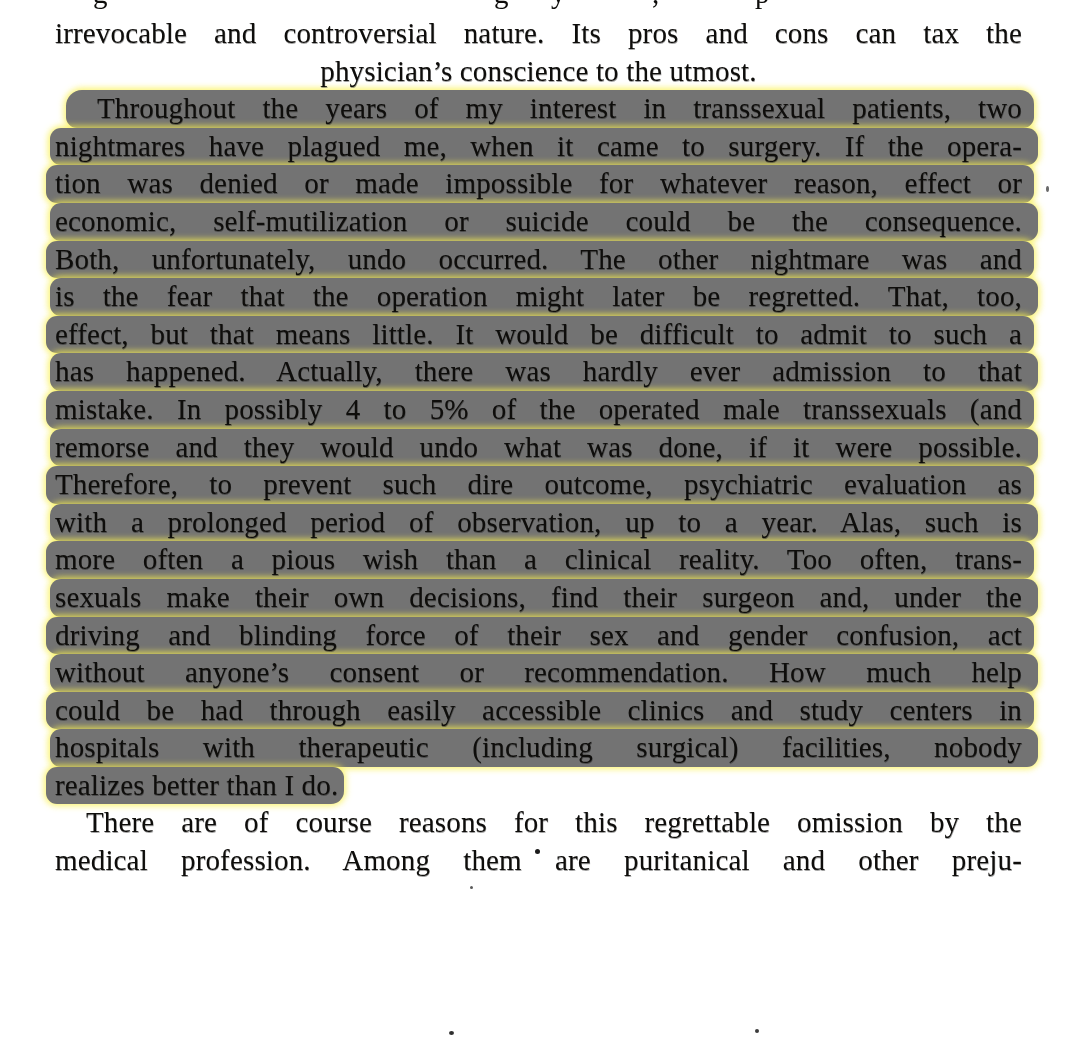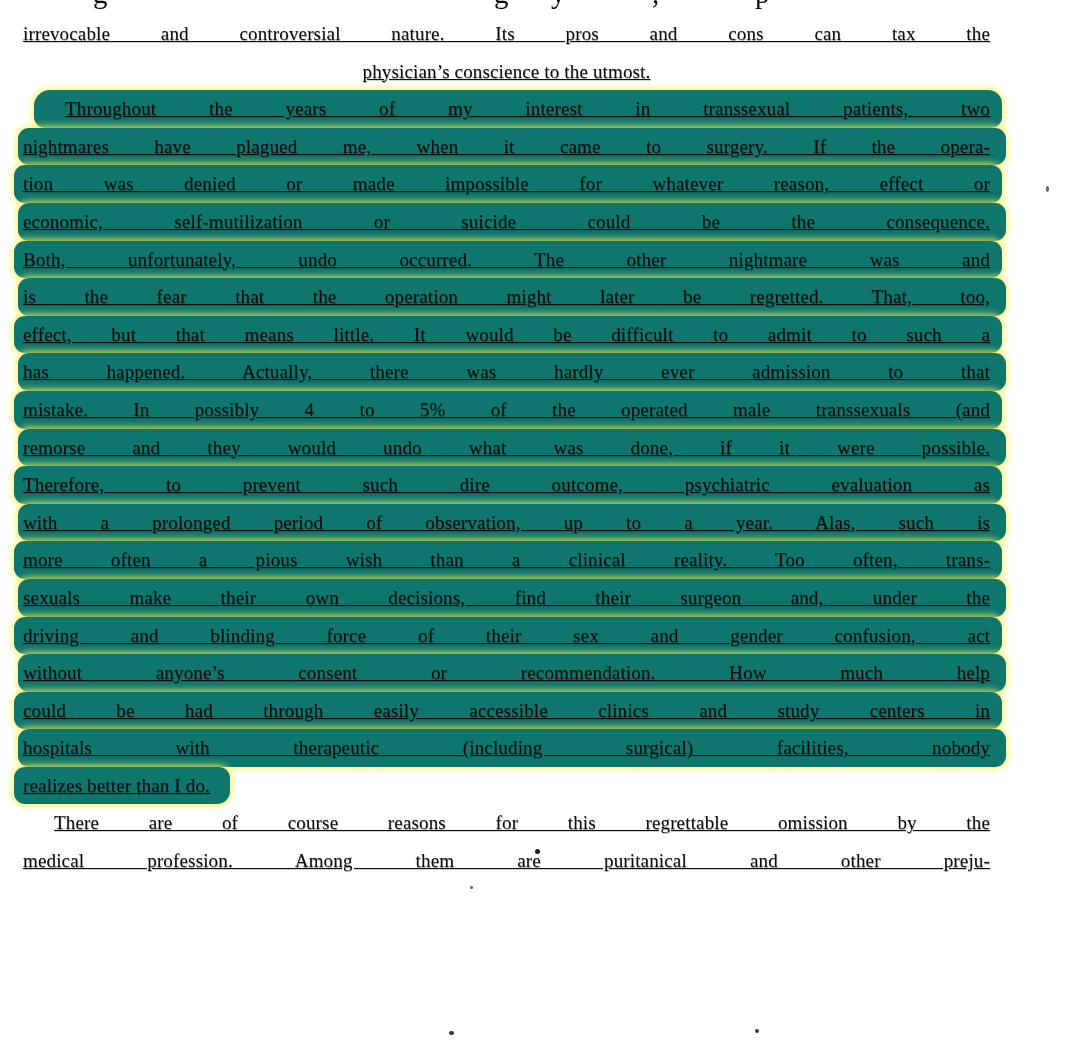--- a/index.html
+++ b/index.html
@@ -2,33 +2,33 @@
 <html><head>
 <meta charset="utf-8">
 <style>
   html,body{margin:0;padding:0;}
   body{
     width:1080px;height:1053px;background:#ffffff;overflow:hidden;position:relative;
     font-family:"Liberation Serif", serif;color:#0e0d0b;
   }
   .frag-strip{position:relative;height:15px;margin-left:55px;width:980px;overflow:hidden;}
   .frag{position:absolute;top:-23px;font-size:29px;color:#0e0d0b;}
-  .text-block{margin-left:23px;width:967px;font-size:19px;line-height:37.6px;
-    letter-spacing:0.15px;text-shadow:0.4px 0.5px 0 rgba(12,12,12,0.38);text-decoration:underline;}
+  .text-block{margin-left:55px;width:967px;font-size:29px;line-height:37.6px;
+    letter-spacing:0.15px;text-shadow:0.4px 0.5px 0 rgba(12,12,12,0.38);}
   .para{margin:0;}
   .line{height:37.6px;text-align:center;}
   .line.j{text-align:justify;text-align-last:justify;}
   .line.ind{text-indent:31px;}
   
-  .line.hl{background:#0f766e;border-radius:11px;
+  .line.hl{background:#737373;border-radius:11px;
     box-shadow:0 0 6px 2px rgba(250,241,80,0.8);}
   .para .line.hl:nth-child(odd){margin-left:-9px;padding-left:9px;margin-right:-12px;padding-right:12px;}
   .para .line.hl:nth-child(even){margin-left:-5px;padding-left:5px;margin-right:-16px;padding-right:16px;}
   .para .line.hl.hl-first{margin-left:11px;padding-left:0;text-indent:31px;border-top-left-radius:16px;border-top-right-radius:14px;}
-  .para .line.hl.hl-last{width:fit-content;margin-right:0;padding-right:20px;border-bottom-right-radius:13px;}
+  .para .line.hl.hl-last{width:fit-content;margin-right:0;padding-right:6px;border-bottom-right-radius:13px;}
   .speck{position:absolute;border-radius:50%;}
 </style>
 </head>
 <body>
 
 <div class="frag-strip" id="frag-strip">
     <span class="frag" style="left: 38px;">g</span>
     <span class="frag" style="left: 439px;">g</span>
     <span class="frag" style="left: 496px;">y</span>
     <span class="frag" style="left: 597px;">,</span>

